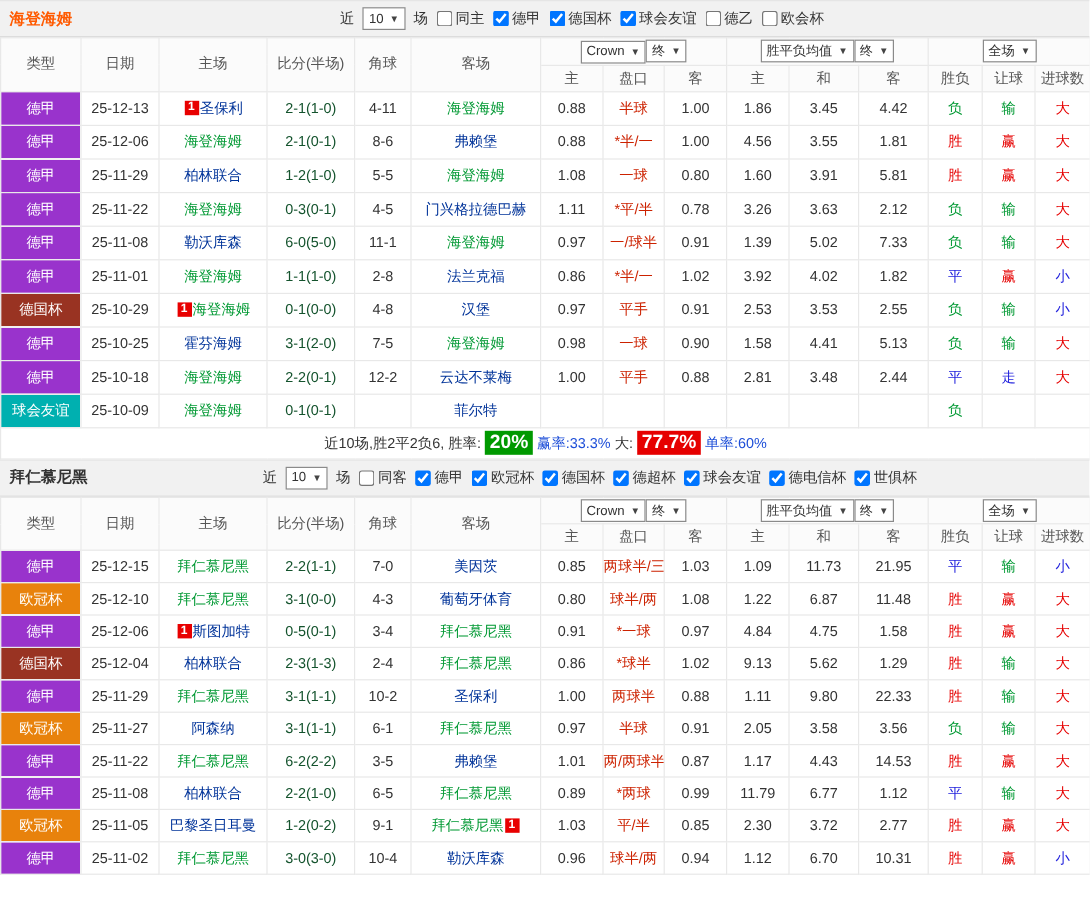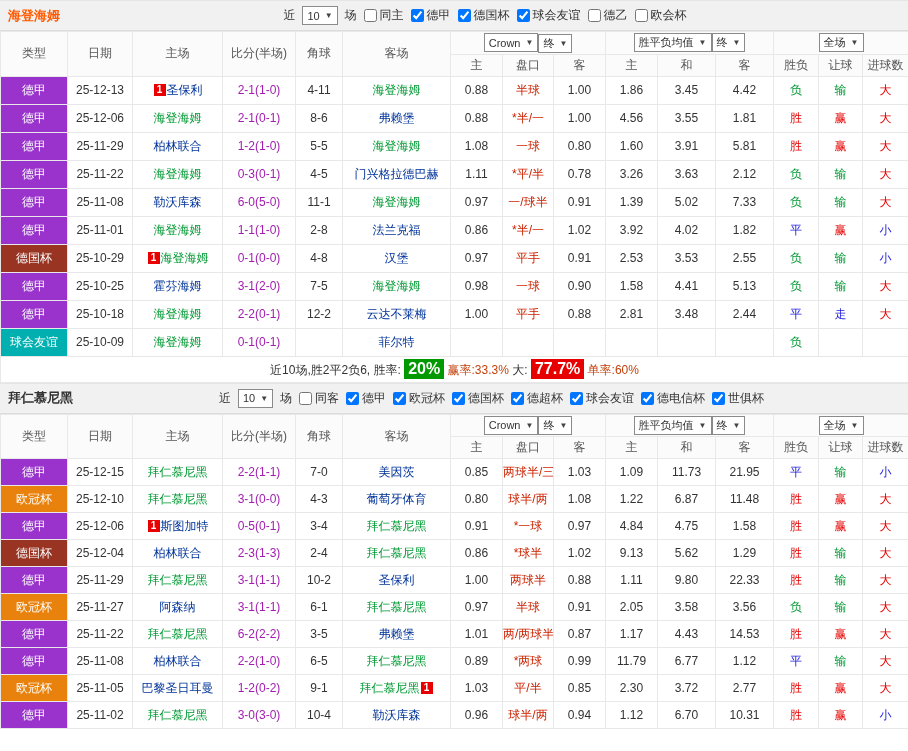--- a/index.html
+++ b/index.html
@@ -36,30 +36,30 @@
   table { width:908px; border-collapse:collapse; table-layout:fixed; font-size:12px; }
   th,td { border:1px solid #e8e8e8; text-align:center; overflow:hidden; white-space:nowrap; }
   thead th { font-weight:normal; color:#555; background:#fbfbfb; height:22px; }
   thead .grp { padding:1px 0; }
   .t1 tbody td { height:28px; }
   .t2 tbody td { height:27px; }
   tfoot td { height:26px; background:#fff; }
 
   td.league { color:#fff; }
   td.date, td.corner, td.odds, td.mean { color:#333; }
-  td.score { color:#a21caf; }
+  td.score { color:#14532d; }
   td.handicap { color:#cc2200; }
   .teamcell .focal { color:#009933; cursor:pointer; }
   .teamcell .opp { color:#003399; cursor:pointer; }
   .rc { display:inline-block; width:12px; height:12px; line-height:12px; background:#e80000;
     color:#fff; font-size:10px; font-weight:bold; margin:0 1px; vertical-align:middle; }
 
   .summary { font-size:12px; color:#333; }
   .badge-pct { display:inline-block; padding:1px 4px; color:#fff; font-weight:bold; font-size:16px; }
-  .stat-blue { color:#c2410c; }
+  .stat-blue { color:#1d4ed8; }
 </style>
 </head>
 <body>
 
 <div class="app">
   <div id="sections">
       <div class="section">
         <div class="filterbar">
           <span class="team-name" style="color: rgb(255, 90, 0);">海登海姆</span>
           <div class="filter-items">

